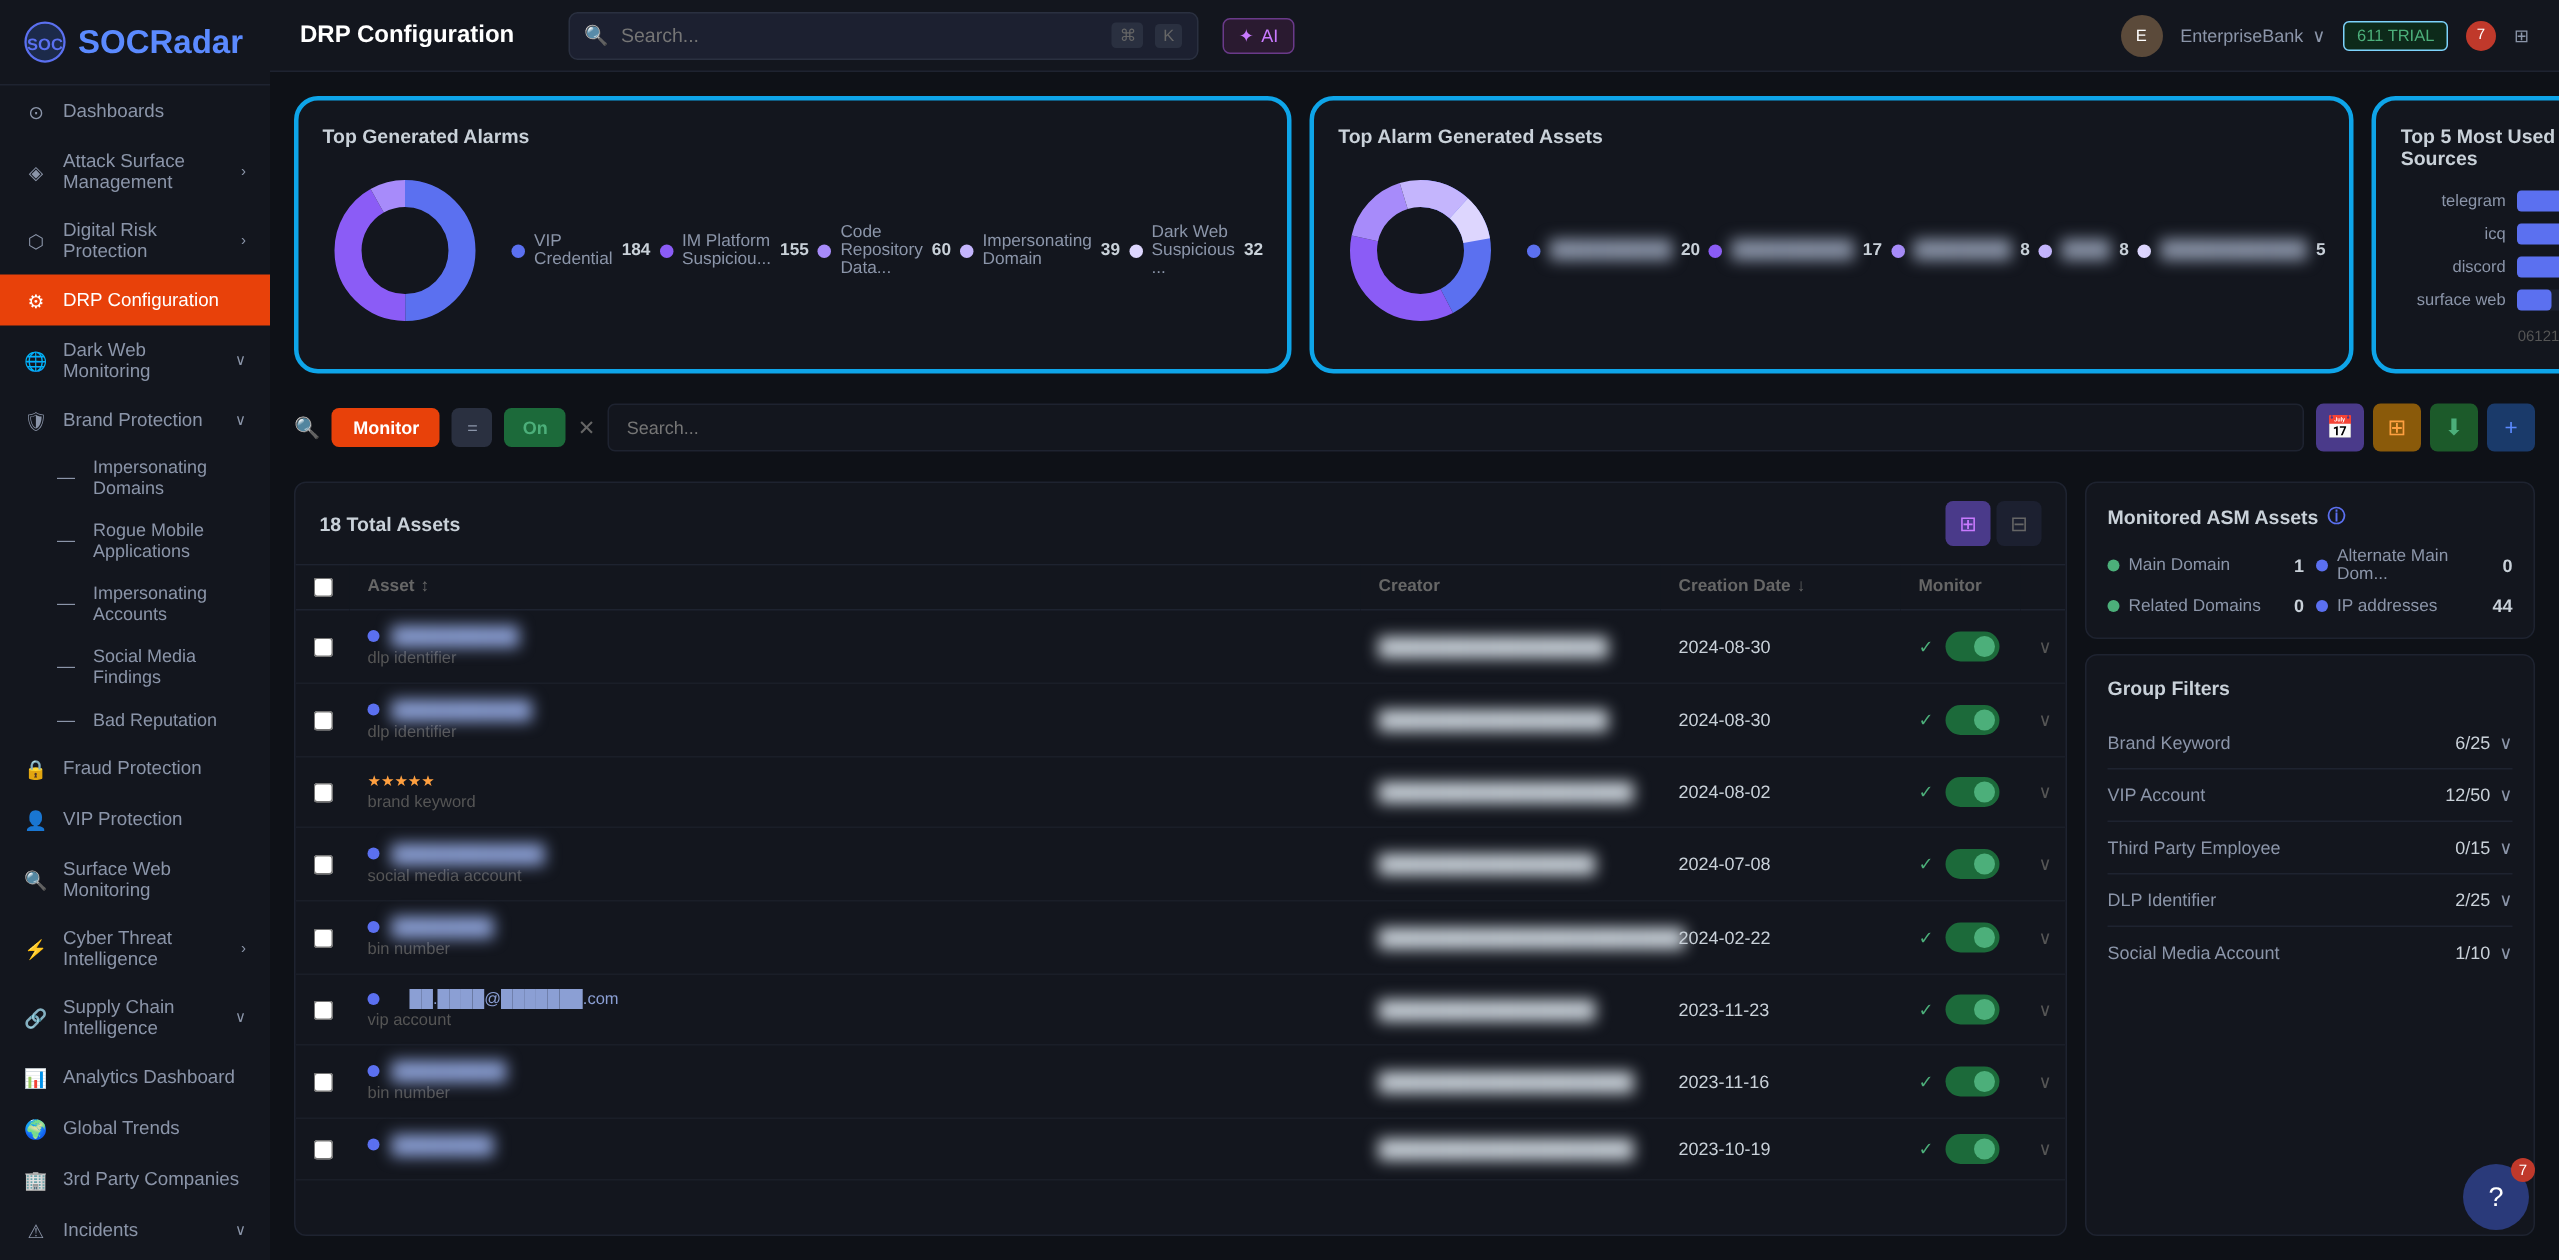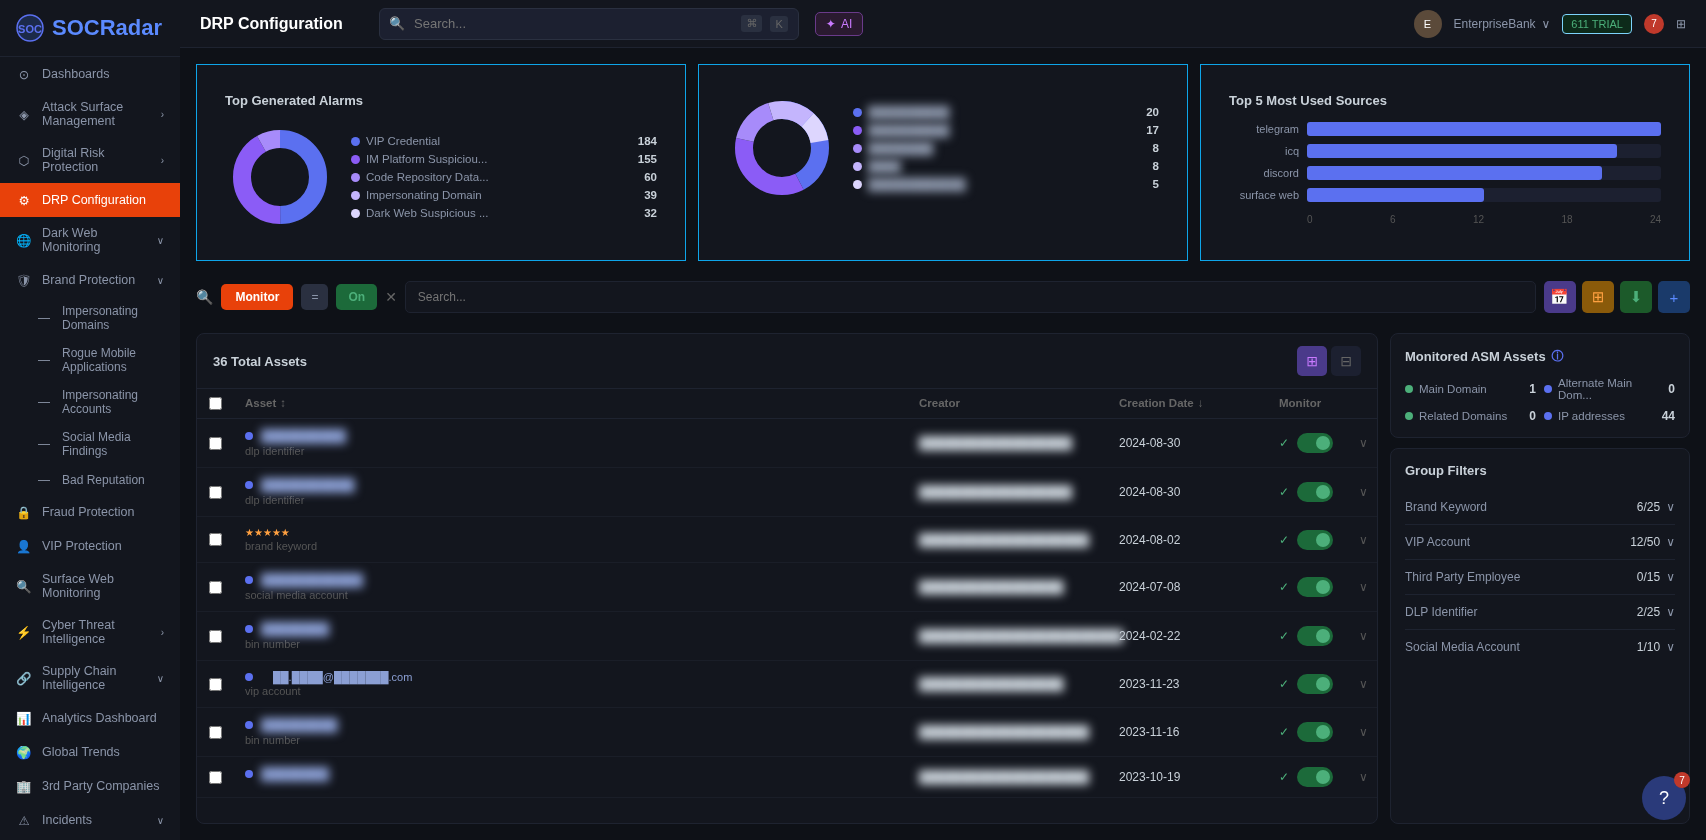--- a/index.html
+++ b/index.html
@@ -31,28 +31,28 @@
     .user-info { display: flex; align-items: center; gap: 6px; color: #8b95a9; font-size: 12px; cursor: pointer; }
     .user-avatar { width: 28px; height: 28px; background: #5b4a3a; border-radius: 50%; display: flex; align-items: center; justify-content: center; font-size: 11px; color: #fff; }
     .status-badge { background: #0d2a1a; border: 1px solid #7dd3fc; color: #4caf7a; font-size: 11px; padding: 3px 8px; border-radius: 4px; }
     .notif-badge { background: #c0392b; color: #fff; border-radius: 50%; width: 20px; height: 20px; display: flex; align-items: center; justify-content: center; font-size: 10px; }
 
     
     .content { flex: 1; overflow-y: auto; padding: 16px; background: #0e1117; display: flex; flex-direction: column; gap: 12px; }
 
     
     .cards-row { display: flex; gap: 12px; }
-    .card { background: #13161e; border: 1px solid #0ea5e9; border-radius: 0; padding: 28px; flex: 1; }
+    .card { background: #13161e; border: 3px solid #0ea5e9; border-radius: 16px; padding: 16px; flex: 1; }
     .card-title { font-size: 13px; font-weight: 600; color: #c9d1d9; margin-bottom: 14px; }
 
     
     .chart-area { display: flex; align-items: center; gap: 16px; }
     .donut-wrap { position: relative; width: 110px; height: 110px; flex-shrink: 0; }
     .donut-wrap svg { width: 110px; height: 110px; }
-    .legend { display: flex; flex-direction: column; gap: 6px; flex: 1; }
+    .legend { display: flex; gap: 6px; flex: 1; }
     .legend-item { display: flex; align-items: center; gap: 6px; font-size: 11.5px; }
     .legend-dot { width: 9px; height: 9px; border-radius: 50%; flex-shrink: 0; }
     .legend-label { color: #8b95a9; flex: 1; }
     .legend-val { color: #c9d1d9; font-weight: 600; margin-left: auto; }
 
     
     .bar-chart { display: flex; flex-direction: column; gap: 8px; }
     .bar-row { display: flex; align-items: center; gap: 8px; }
     .bar-label { width: 70px; text-align: right; color: #8b95a9; font-size: 11px; flex-shrink: 0; }
     .bar-track { flex: 1; background: #1c2030; border-radius: 3px; height: 14px; position: relative; }
@@ -303,20 +303,21 @@
             <div class="legend-item">
               <div class="legend-dot" style="background:#ddd6fe"></div>
               <span class="legend-label">Dark Web Suspicious ...</span>
               <span class="legend-val">32</span>
             </div>
           </div>
         </div>
       </div>
 
       <div class="card">
+        <div class="card-title">Top Alarm Generated Assets</div>
         <div class="chart-area">
           <div class="donut-wrap">
             <svg viewBox="0 0 110 110">
               <circle cx="55" cy="55" r="38" fill="none" stroke="#1e2330" stroke-width="18"></circle>
               <circle cx="55" cy="55" r="38" fill="none" stroke="#5b70f0" stroke-width="18" stroke-dasharray="101 138" stroke-dashoffset="0" transform="rotate(-90 55 55)"></circle>
               <circle cx="55" cy="55" r="38" fill="none" stroke="#8b5cf6" stroke-width="18" stroke-dasharray="86 153" stroke-dashoffset="-101" transform="rotate(-90 55 55)"></circle>
               <circle cx="55" cy="55" r="38" fill="none" stroke="#a78bfa" stroke-width="18" stroke-dasharray="40 199" stroke-dashoffset="-187" transform="rotate(-90 55 55)"></circle>
               <circle cx="55" cy="55" r="38" fill="none" stroke="#c4b5fd" stroke-width="18" stroke-dasharray="40 199" stroke-dashoffset="-227" transform="rotate(-90 55 55)"></circle>
               <circle cx="55" cy="55" r="38" fill="none" stroke="#ddd6fe" stroke-width="18" stroke-dasharray="25 214" stroke-dashoffset="-267" transform="rotate(-90 55 55)"></circle>
             </svg>
@@ -401,21 +402,21 @@
         <button class="filter-btn orange">⊞</button>
         <button class="filter-btn green">⬇</button>
         <button class="filter-btn blue">+</button>
       </div>
     </div>
 
     <div class="lower-row">
 
       <div class="table-panel">
         <div class="table-header">
-          <span class="total-label">36 Total Assets</span>
+          <span class="total-label">18 Total Assets</span>
           <div class="view-btns">
             <button class="view-btn active">⊞</button>
             <button class="view-btn inactive">⊟</button>
           </div>
         </div>
         <div class="data-table">
 
           <div class="table-cols">
             <div class="col-header">
               <input type="checkbox" style="">

